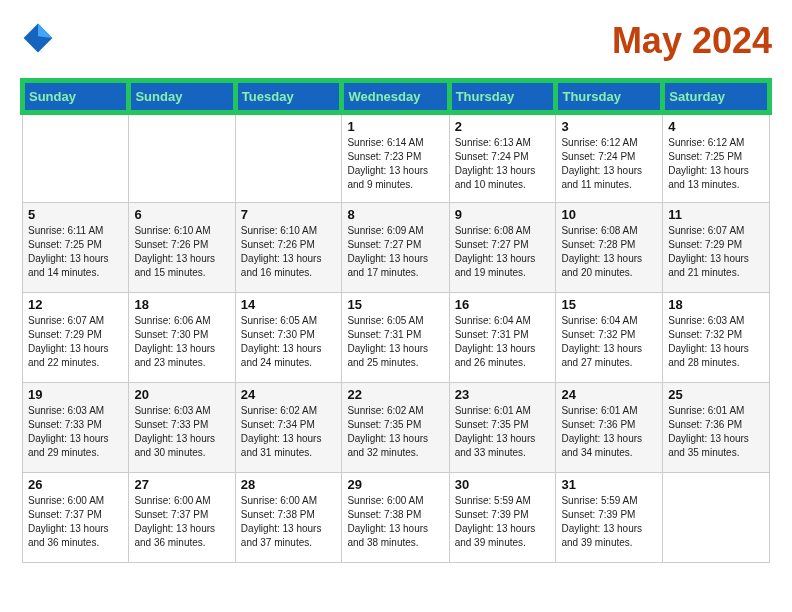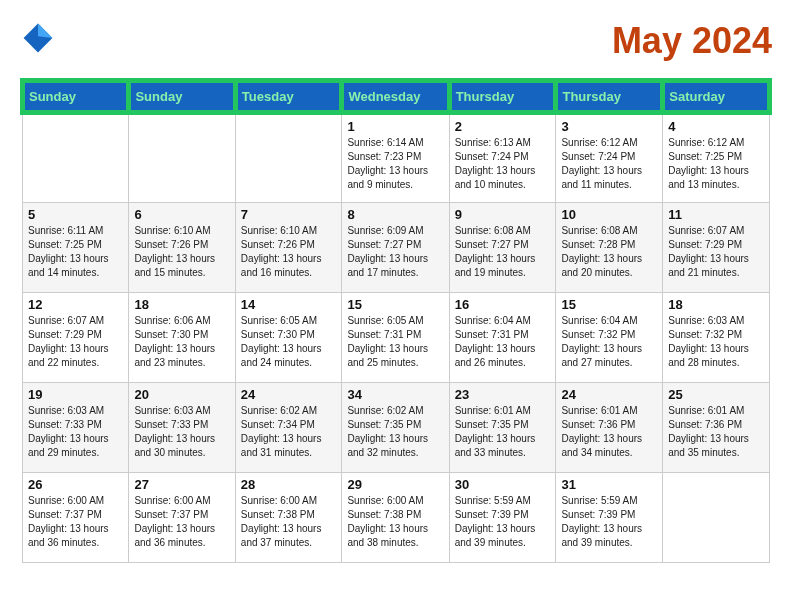--- a/index.html
+++ b/index.html
@@ -203,21 +203,21 @@
         </td>
         <td>
           <span class="day-number">20</span>
           <div class="day-detail">Sunrise: 6:03 AM<br>Sunset: 7:33 PM<br>Daylight: 13 hours<br>and 30 minutes.</div>
         </td>
         <td>
           <span class="day-number">24</span>
           <div class="day-detail">Sunrise: 6:02 AM<br>Sunset: 7:34 PM<br>Daylight: 13 hours<br>and 31 minutes.</div>
         </td>
         <td>
-          <span class="day-number">34</span>
+          <span class="day-number">22</span>
           <div class="day-detail">Sunrise: 6:02 AM<br>Sunset: 7:35 PM<br>Daylight: 13 hours<br>and 32 minutes.</div>
         </td>
         <td>
           <span class="day-number">23</span>
           <div class="day-detail">Sunrise: 6:01 AM<br>Sunset: 7:35 PM<br>Daylight: 13 hours<br>and 33 minutes.</div>
         </td>
         <td>
           <span class="day-number">24</span>
           <div class="day-detail">Sunrise: 6:01 AM<br>Sunset: 7:36 PM<br>Daylight: 13 hours<br>and 34 minutes.</div>
         </td>

